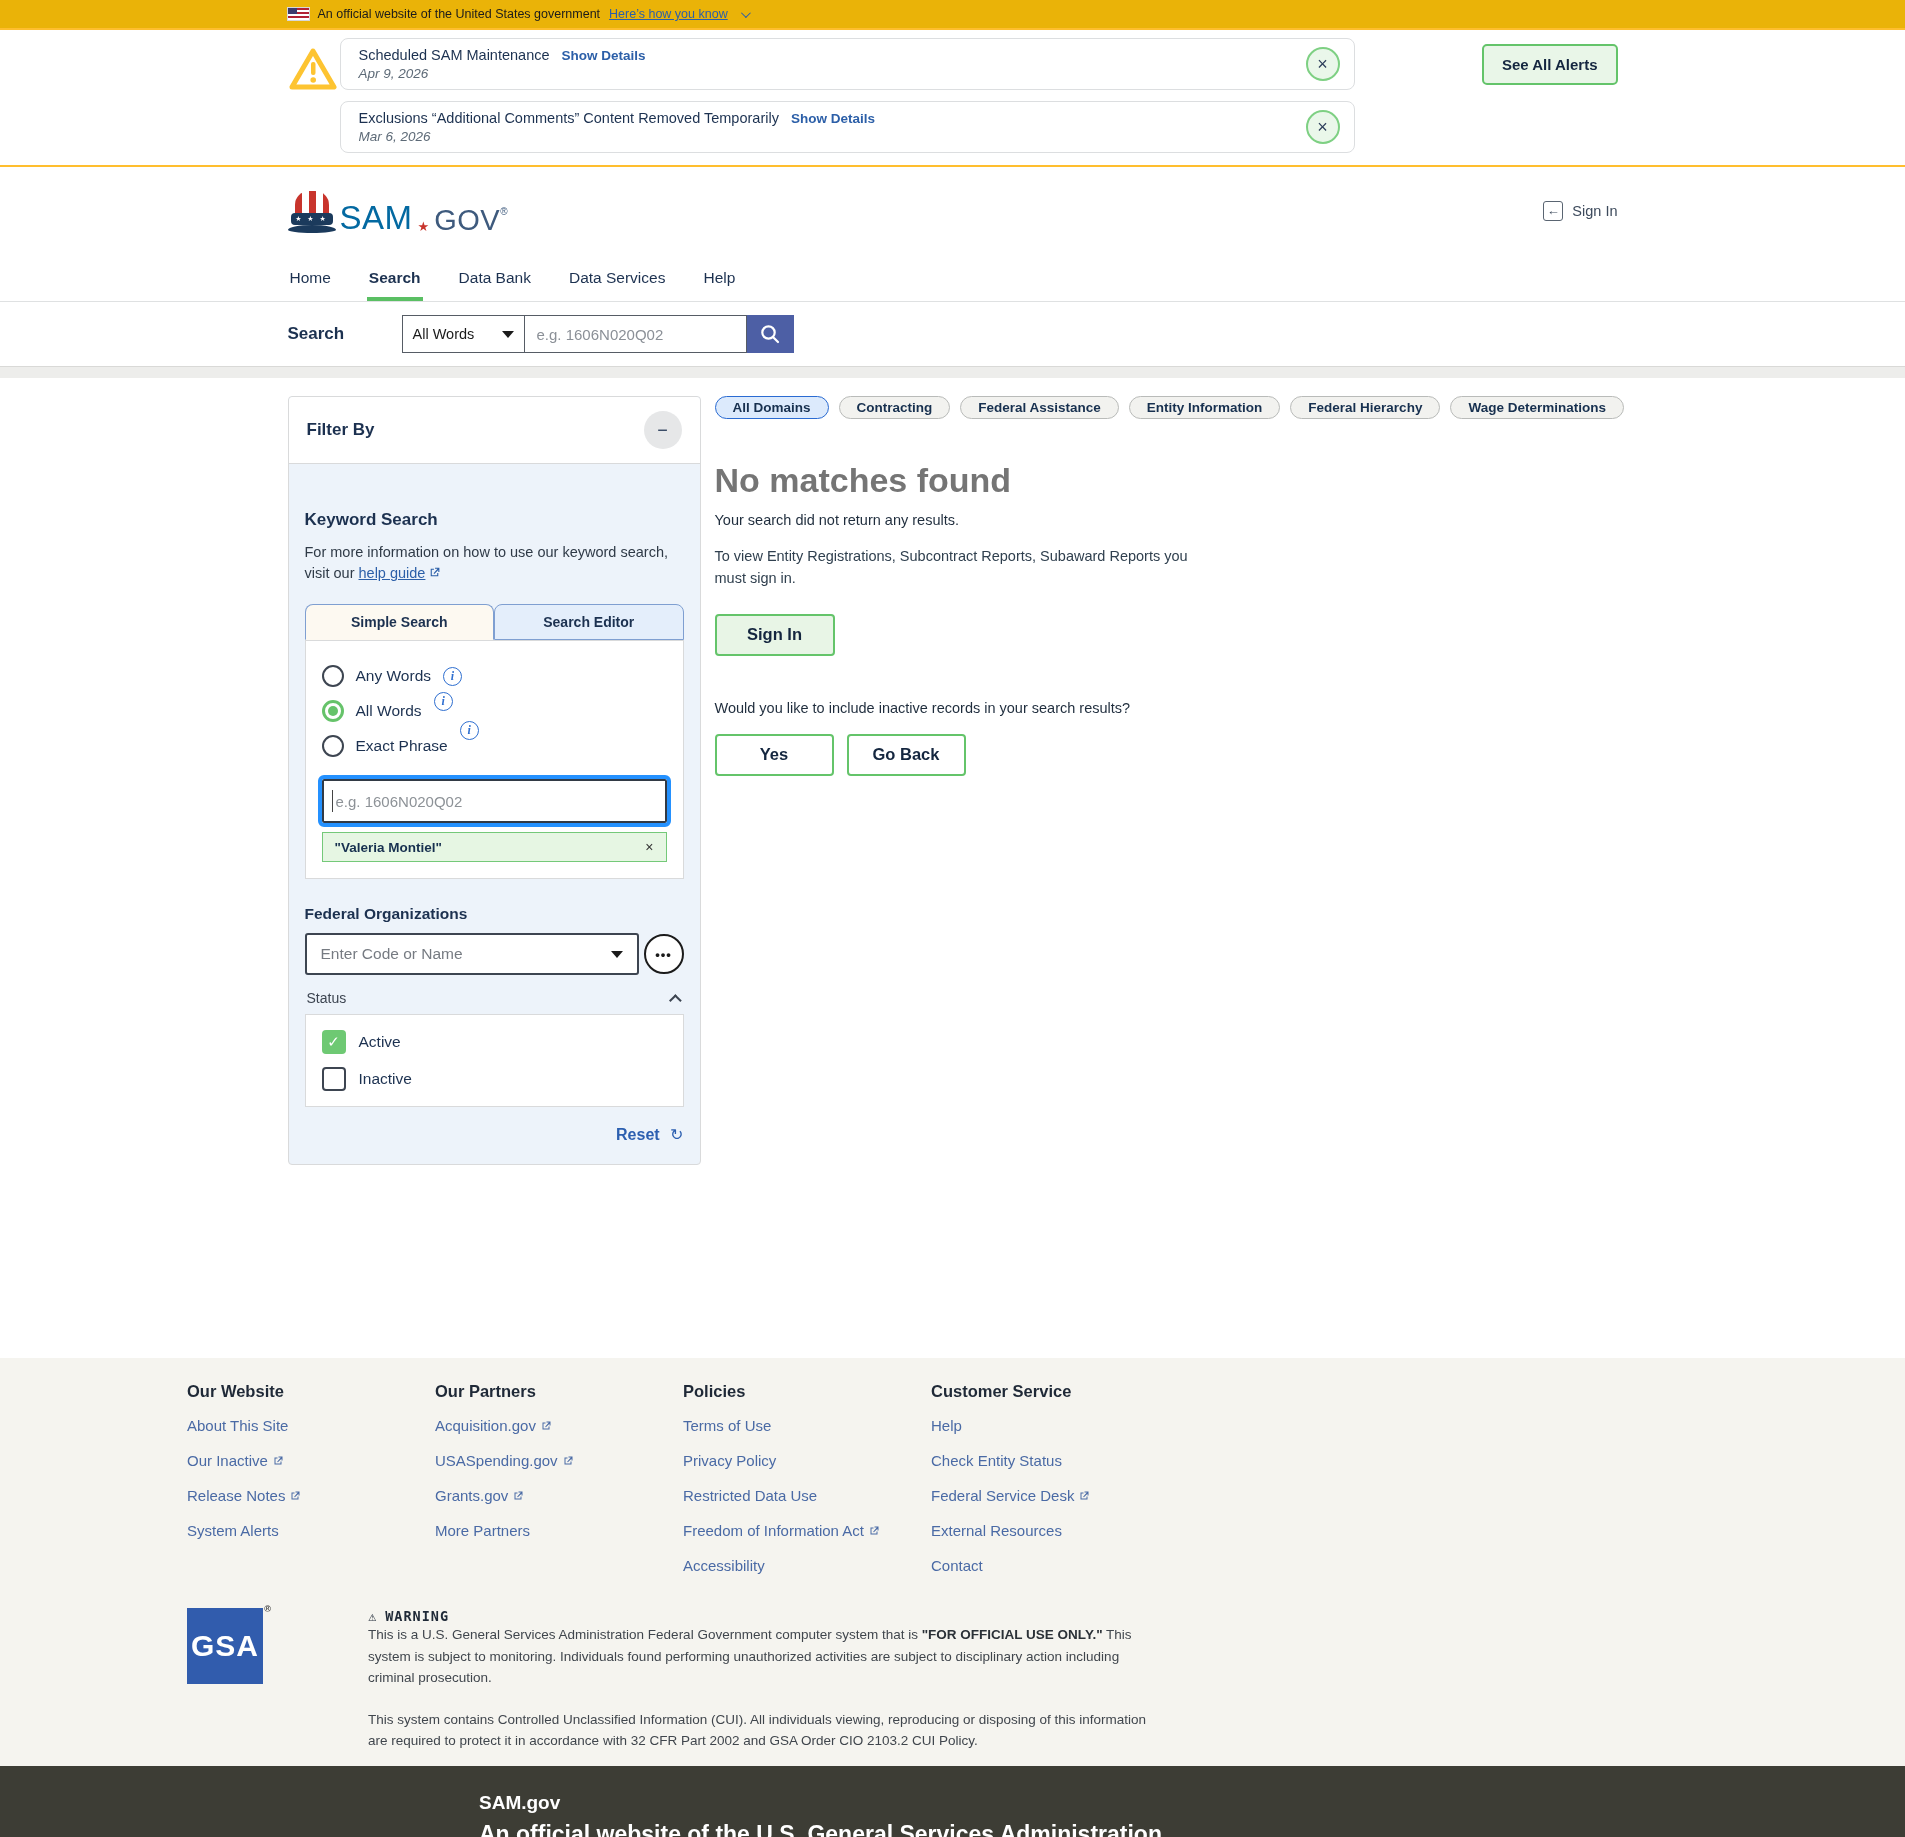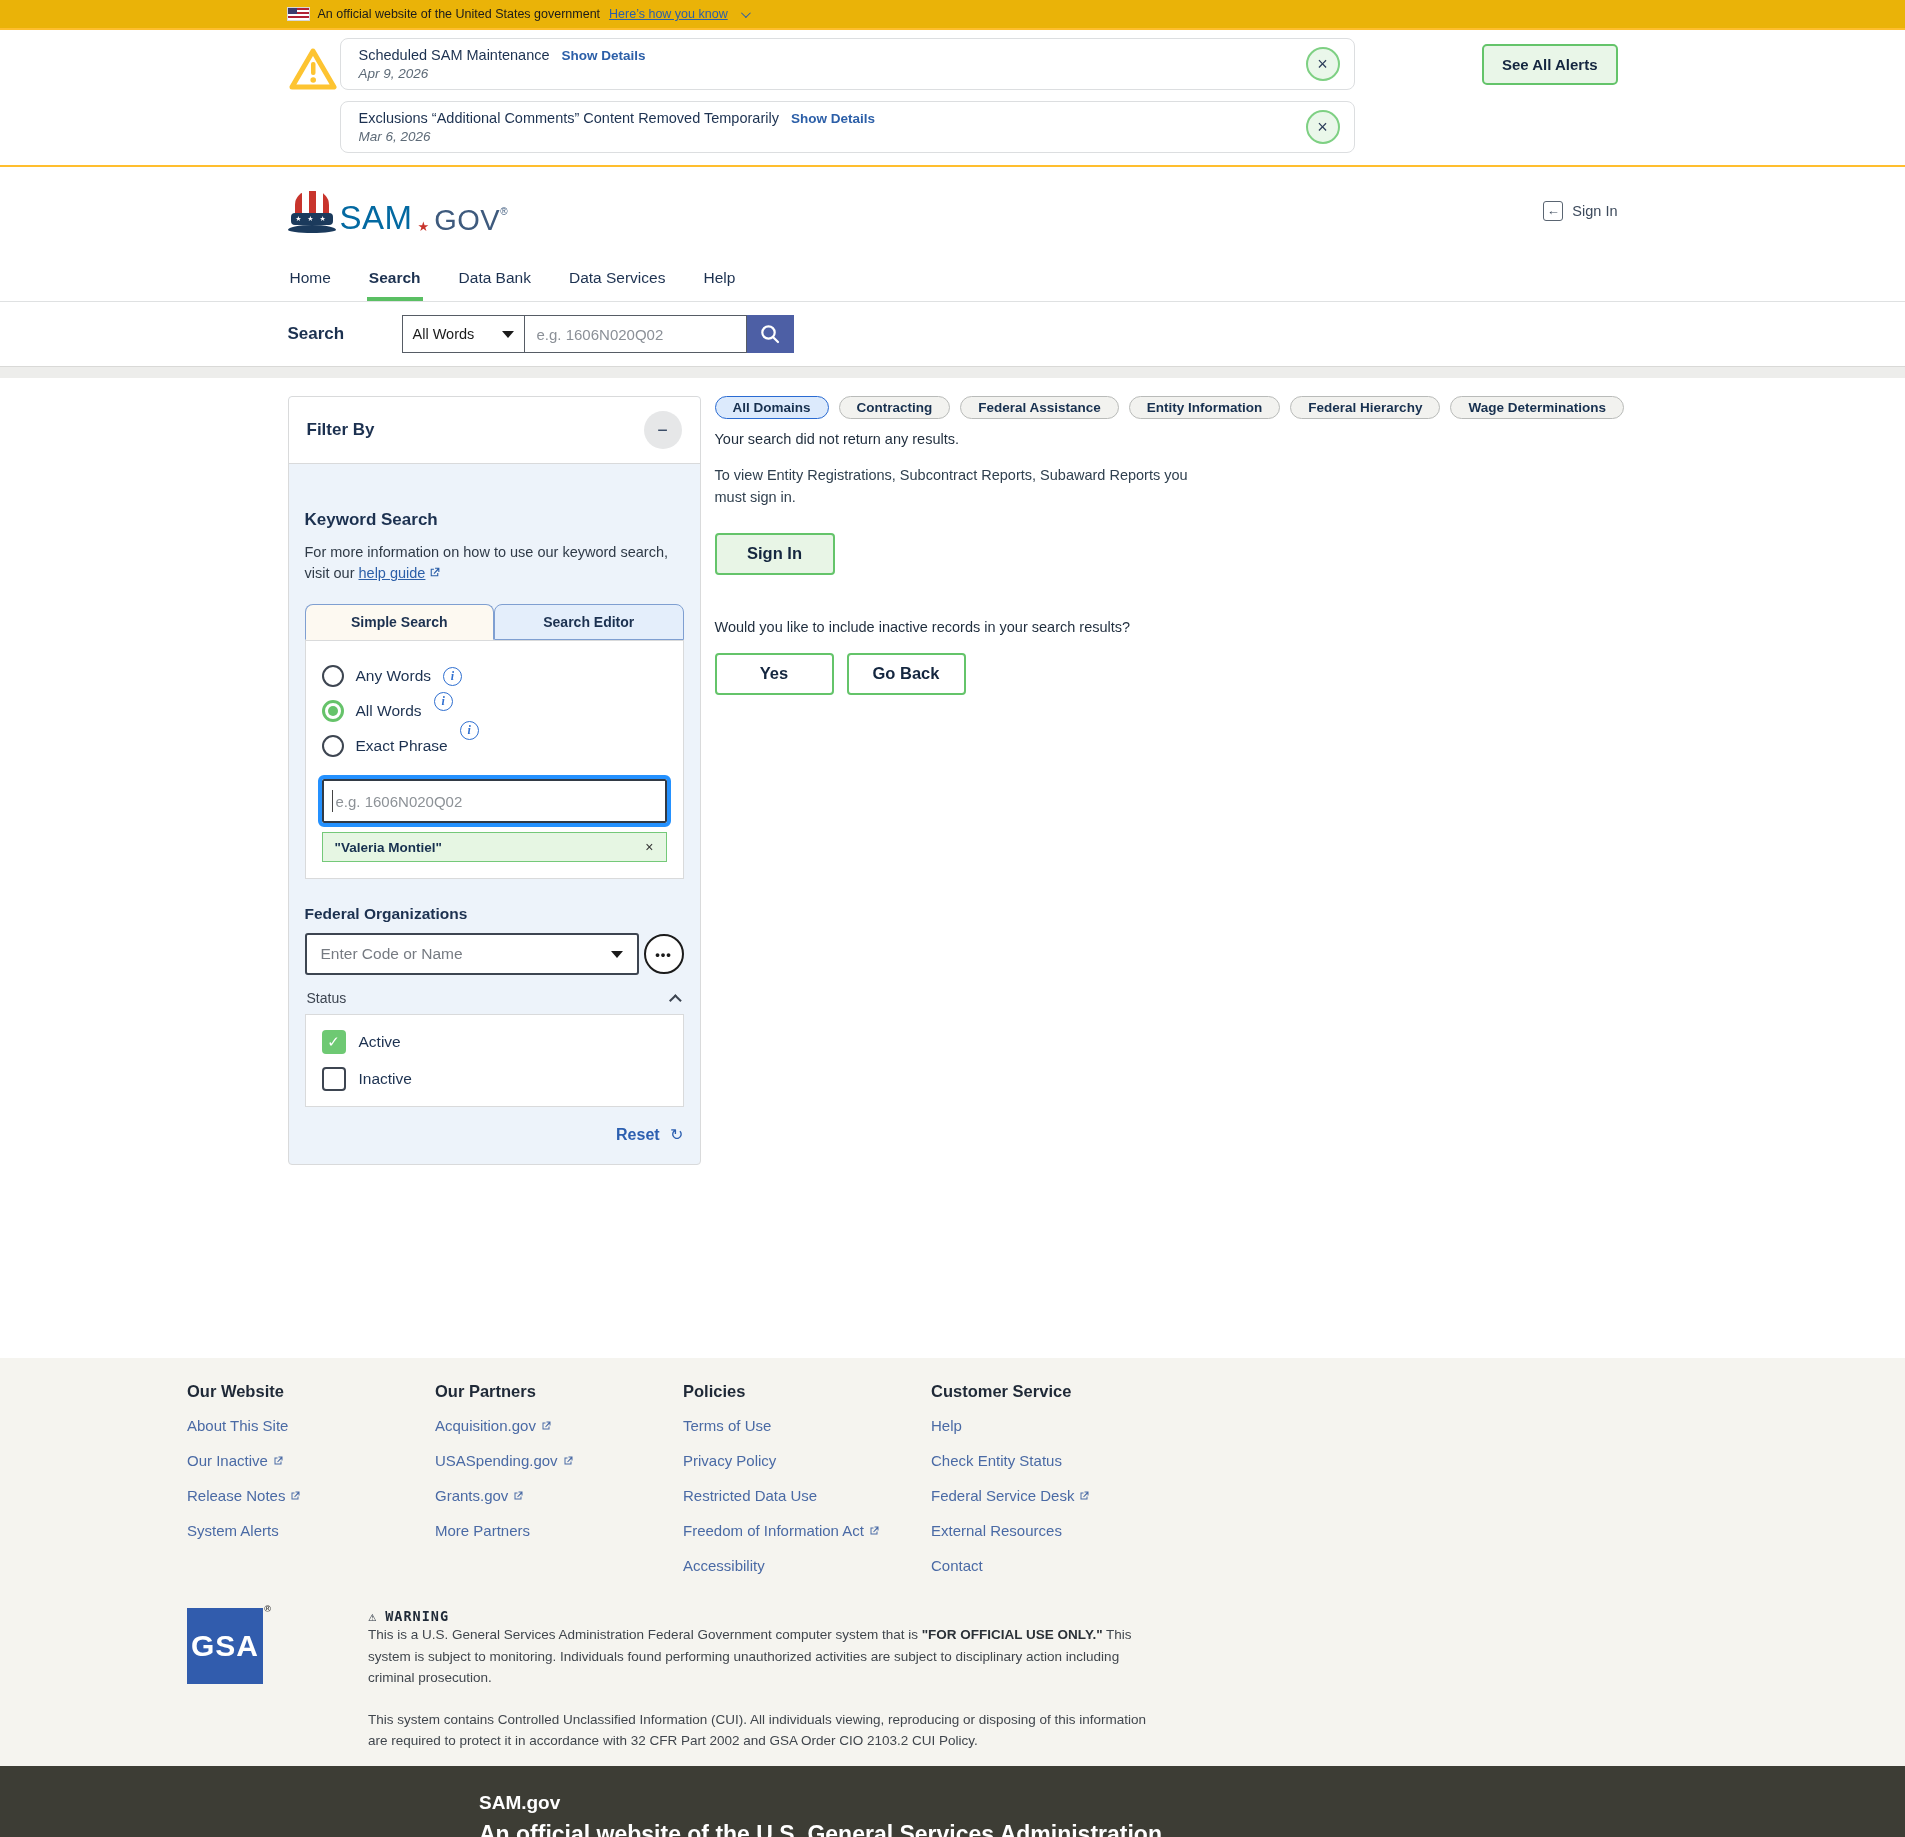--- a/index.html
+++ b/index.html
@@ -317,20 +317,21 @@
 
       <div class="results">
         <div class="pill-row">
           <div class="pill active">All Domains</div>
           <div class="pill">Contracting</div>
           <div class="pill">Federal Assistance</div>
           <div class="pill">Entity Information</div>
           <div class="pill">Federal Hierarchy</div>
           <div class="pill">Wage Determinations</div>
         </div>
+        <div class="nm-title">No matches found</div>
         <div class="nm-sub">Your search did not return any results.</div>
         <div class="nm-note">To view Entity Registrations, Subcontract Reports, Subaward Reports you must sign in.</div>
         <button class="btn-green-fill">Sign In</button>
         <div class="nm-question">Would you like to include inactive records in your search results?</div>
         <div class="yn-row">
           <button class="btn-green-outline">Yes</button>
           <button class="btn-green-outline">Go Back</button>
         </div>
       </div>
 

